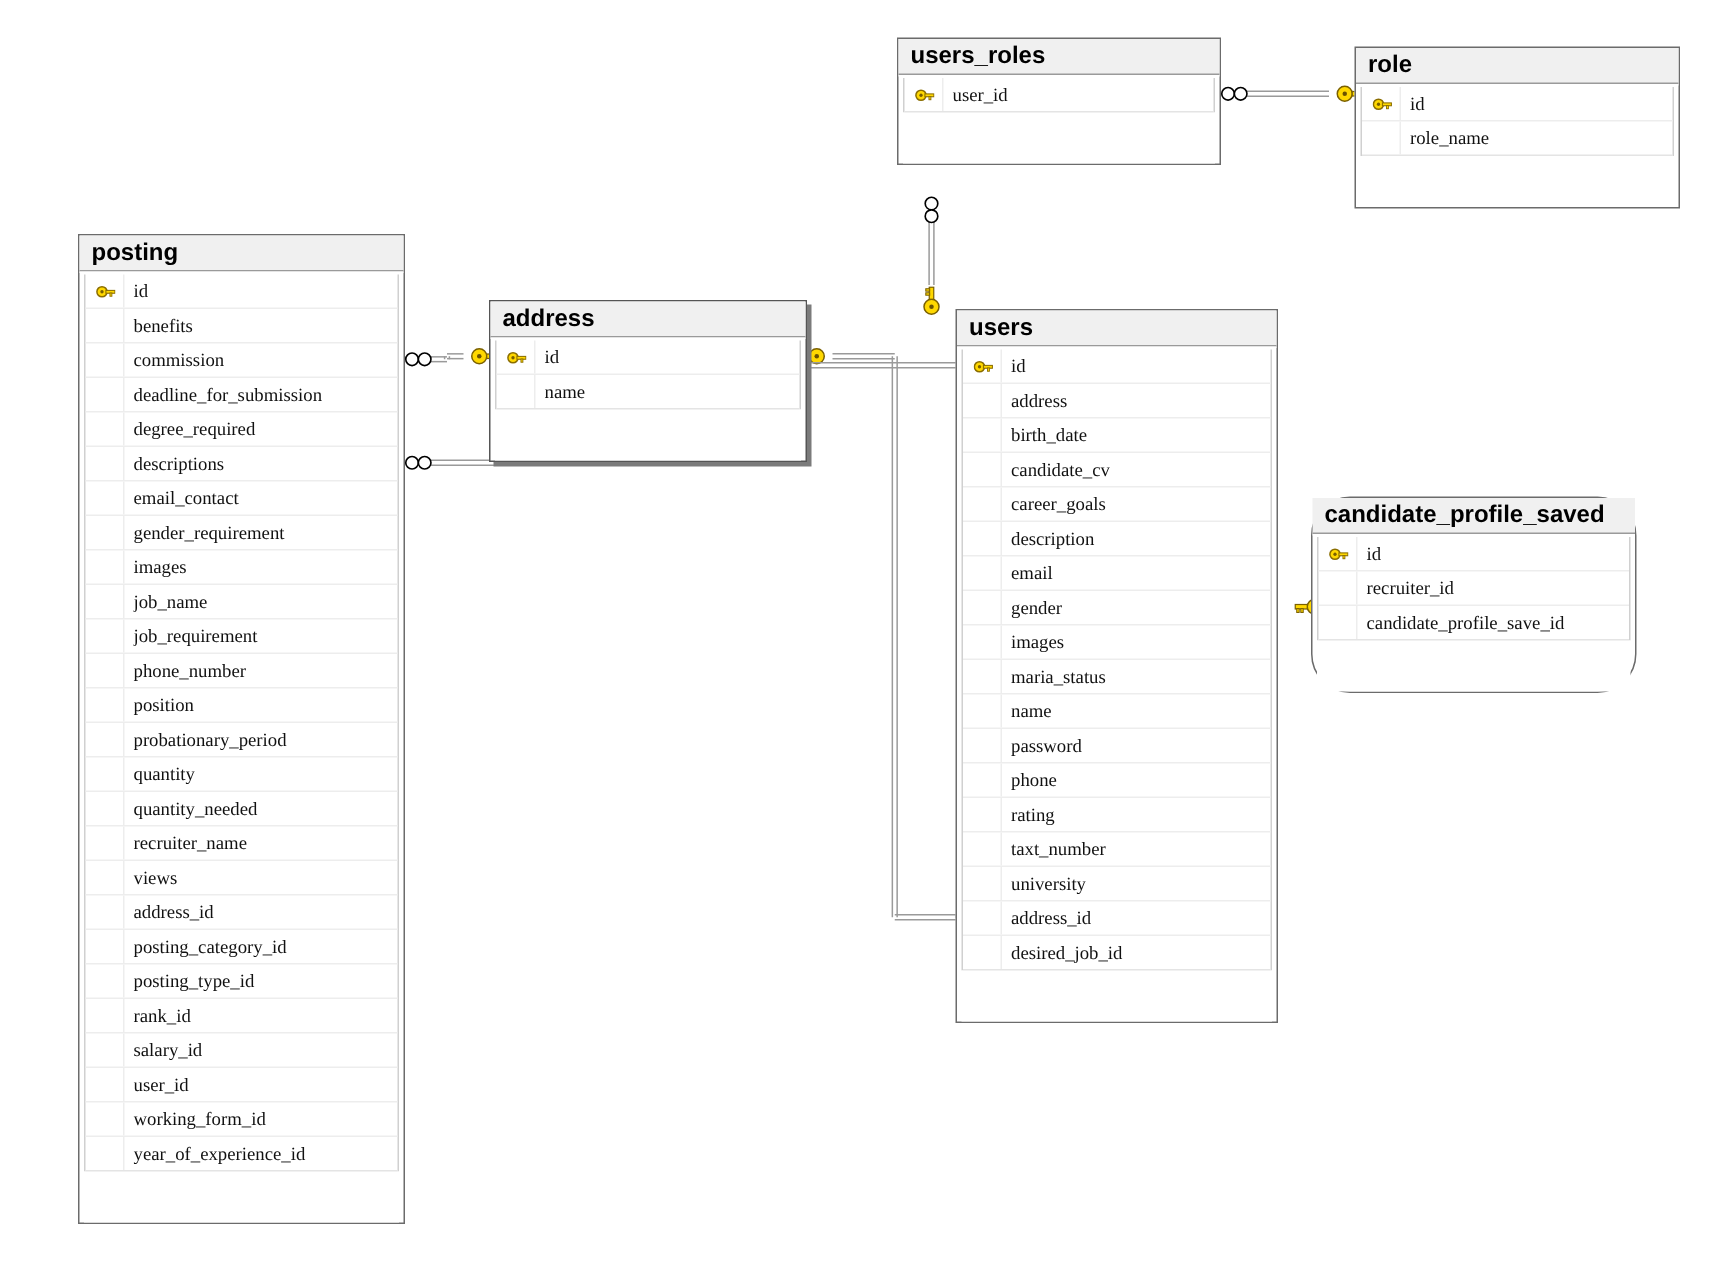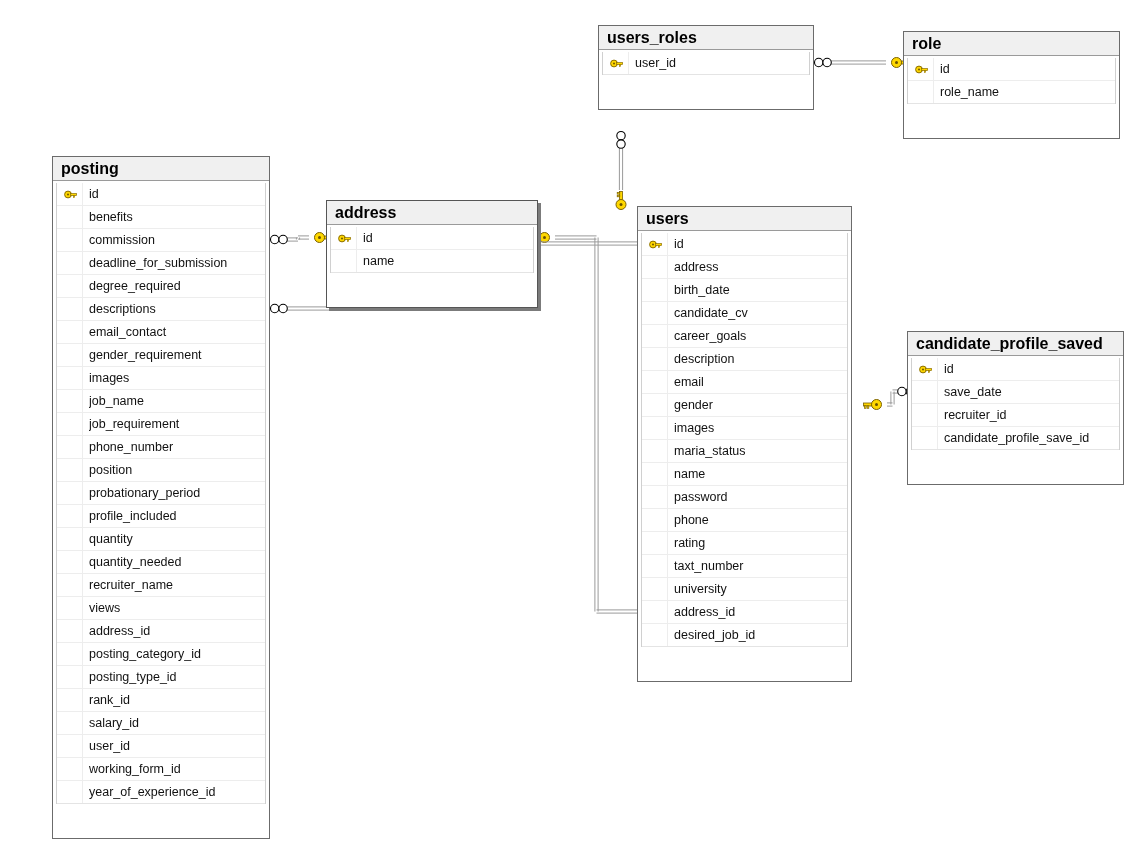--- a/index.html
+++ b/index.html
@@ -86,20 +86,21 @@
     height: 100%;
     border-right: 1px solid #ededed;
     box-sizing: border-box;
   }
   .field .fname {
     display: block;
     margin-left: 32px;
     padding-right: 6px;
     overflow: hidden;
     text-overflow: ellipsis;
+    font-family: Liberation Serif, serif;
   }
   
   .key-icon {
     position: absolute;
     left: 7px;
     top: 6px;
     width: 13px;
     height: 11px;
   }
   .filler {
@@ -273,24 +274,20 @@
             <div class="field">
               <span class="gutter"></span>
               <span class="fname">position</span>
             </div>
             <div class="field">
               <span class="gutter"></span>
               <span class="fname">probationary_period</span>
             </div>
             <div class="field">
               <span class="gutter"></span>
-              <span class="fname">profile_included</span>
-            </div>
-            <div class="field">
-              <span class="gutter"></span>
               <span class="fname">quantity</span>
             </div>
             <div class="field">
               <span class="gutter"></span>
               <span class="fname">quantity_needed</span>
             </div>
             <div class="field">
               <span class="gutter"></span>
               <span class="fname">recruiter_name</span>
             </div>
@@ -479,41 +476,37 @@
               <span class="fname">id</span>
             </div>
             <div class="field">
               <span class="gutter"></span>
               <span class="fname">role_name</span>
             </div>
           </div>
           <div class="filler"></div>
         </div>
       </div>
-      <div class="table" style="left: 907px; top: 331px; width: 217px;">
+      <div class="table" style="left: 874px; top: 331px; width: 217px; border-radius: 26px;">
         <div class="table-header">candidate_profile_saved</div>
         <div class="table-body">
           <div class="field-list">
             <div class="field">
               <span class="gutter">
                 <svg class="key-icon" viewBox="0 0 13 11">
                   <circle cx="4" cy="5.5" r="3.4" fill="#ffd800" stroke="#8a6d00" stroke-width="1"></circle>
                   <circle cx="4" cy="5.5" r="1.1" fill="#7a5f00"></circle>
                   <rect x="6.6" y="4.6" width="6.0" height="1.9" fill="#ffd800" stroke="#8a6d00" stroke-width="0.7"></rect>
                   <rect x="9.3" y="6.3" width="1.3" height="2.2" fill="#ffd800" stroke="#8a6d00" stroke-width="0.6"></rect>
                 </svg>
               </span>
               <span class="fname">id</span>
             </div>
             <div class="field">
               <span class="gutter"></span>
-              <span class="fname">save_date</span>
-            </div>
-            <div class="field">
-              <span class="gutter"></span>
               <span class="fname">recruiter_id</span>
             </div>
             <div class="field">
               <span class="gutter"></span>
               <span class="fname">candidate_profile_save_id</span>
             </div>
           </div>
           <div class="filler"></div>
         </div>
       </div>

